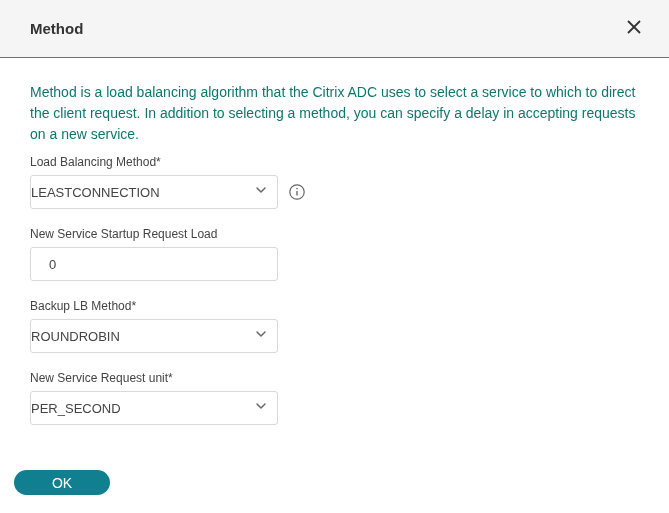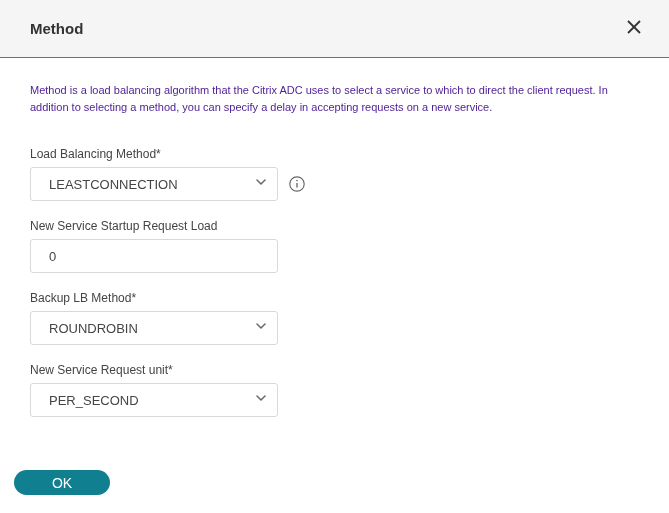--- a/index.html
+++ b/index.html
@@ -39,24 +39,24 @@
     align-items: center;
     justify-content: center;
   }
   .close-btn svg { width: 14px; height: 14px; }
   .body {
     padding: 24px 30px 10px 30px;
     flex: 1;
     overflow: auto;
   }
   .description {
-    font-size: 11px;
+    font-size: 14px;
     line-height: 1.5;
-    color: #4c1d95;
-    margin-bottom: 32px;
+    color: #0f766e;
+    margin-bottom: 10px;
   }
   .field {
     margin-bottom: 18px;
   }
   .field-label {
     font-size: 12px;
     color: #444;
     display: block;
     margin-bottom: 6px;
   }
@@ -67,21 +67,21 @@
   }
   .select-wrap, .input-wrap {
     position: relative;
     width: 248px;
   }
   .select, .text-input {
     width: 100%;
     height: 34px;
     border: 1px solid #d9d9d9;
     border-radius: 3px;
-    padding: 0 30px 0 18px;
+    padding: 0 30px 0 0;
     font-size: 13px;
     color: #444;
     background: #fff;
     appearance: none;
     outline: none;
   }
   .text-input {
     padding: 0 12px 0 18px;
   }
   .chevron {

